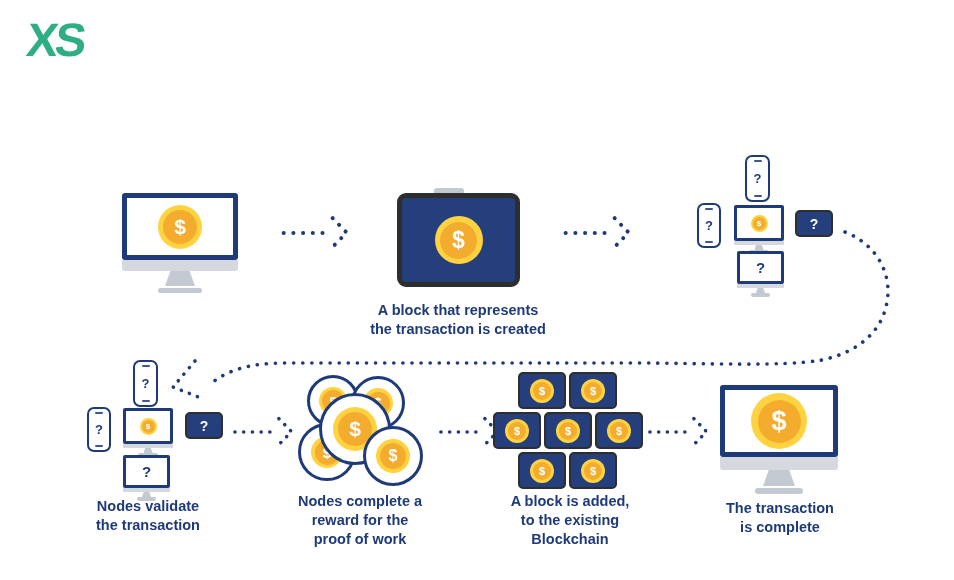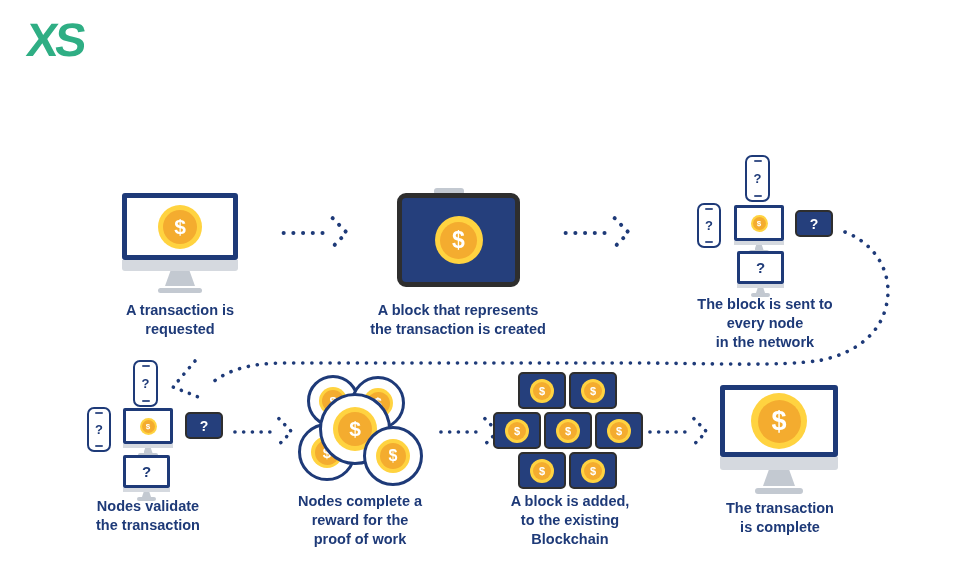--- a/index.html
+++ b/index.html
@@ -91,22 +91,20 @@
       <div class="coin" style="width:44px;height:44px;">
         <div class="coin-inner" style="width:34px;height:34px;font-size:21px;">
           <span>$</span>
         </div>
       </div>
     </div>
     <div class="m-bar" style="width:116px;height:11px;border-radius:0 0 3px 3px;"></div>
     <div class="m-neck" style="width:30px;height:15px;"></div>
     <div class="m-base" style="width:44px;height:5px;"></div>
   </div>
-  <div class="caption" style="left:100px;top:301px;width:160px;">A transaction is
-requested</div>
 
   <svg class="arrow" style="left:279px;top:212px;" width="74" height="42" viewBox="0 0 84 48">
       <use href="#dotarrow"></use>
     </svg>
 
   <div class="tablet-cam" style="left:434px;top:188px;width:30px;height:7px;"></div>
   <div class="tablet" style="left:397px;top:193px;width:123px;height:94px;">
     <div class="coin" style="width:48px;height:48px;">
       <div class="coin-inner" style="width:37px;height:37px;font-size:23px;">
         <span>$</span>
@@ -144,23 +142,20 @@
     </div>
     <div class="monitor mini" style="left:42px;top:96px;">
       <div class="m-screen" style="width:47px;height:33px;">
         <span class="q" style="font-size:15px;">?</span>
       </div>
       <div class="m-bar" style="width:47px;"></div>
       <div class="m-neck" style="width:9px;height:5px;"></div>
       <div class="m-base" style="width:19px;height:4px;margin-top:0;"></div>
     </div>
   </div>
-  <div class="caption" style="left:675px;top:295px;width:180px;">The block is  sent to
-every node
-in the network</div>
 
   <svg class="arrow" style="left:150px;top:220px;" width="760" height="190" viewBox="0 0 760 190">
     <g fill="none" stroke="#1e3a78" stroke-linecap="round" stroke-width="3.6">
       <path stroke-dasharray="0.1 9" d="M 695 12 C 728 25, 742 55, 737 82 C 732 112, 708 132, 672 140 C 630 147, 560 143, 480 143 L 135 143 C 100 143, 76 150, 58 166"></path>
       <path stroke-dasharray="0.1 8.5" d="M 45 141 L 23 167 L 51 178"></path>
     </g>
   </svg>
 
   <div class="cluster" style="left:85px;top:360px;">
     <div class="phone" style="left:48px;top:0;width:25px;height:47px;">

